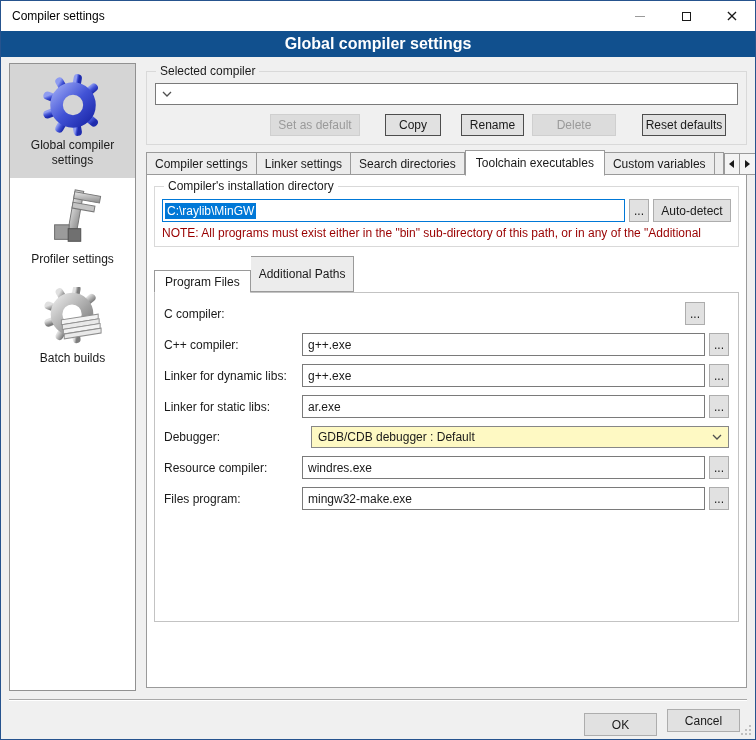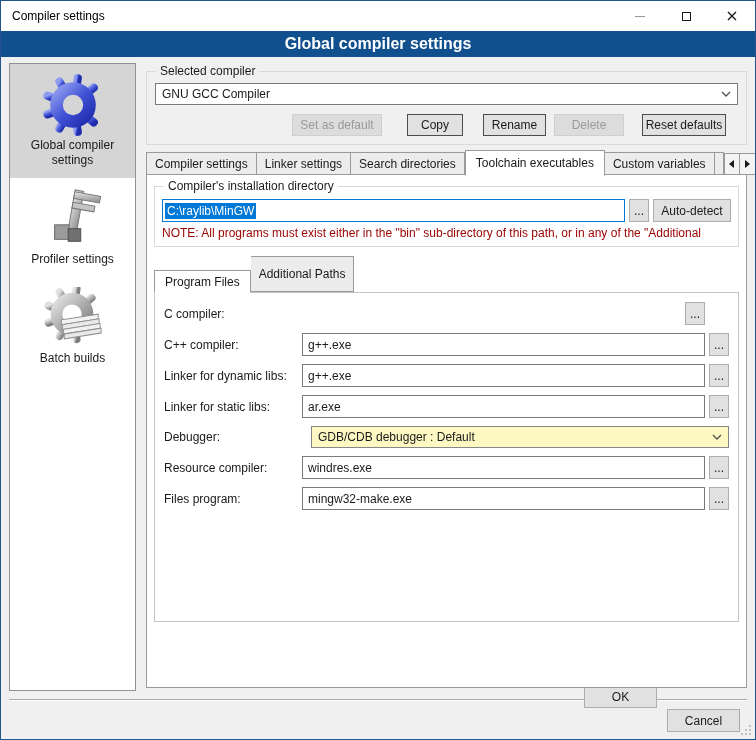--- a/index.html
+++ b/index.html
@@ -67,21 +67,21 @@
   .btn {
     height:22px; background:#e1e1e1; border:1px solid #adadad;
     font-family:"Liberation Sans", sans-serif; font-size:12px; color:#1a1a1a;
     display:inline-flex; align-items:center; justify-content:center; cursor:default;
   }
   .btn.strong { border-color:#4d4d4d; }
   .btn.disabled { background:#dcdcdc; border-color:#cfcfcf; color:#9a9a9a; }
   .b-setdef { width:90px; margin-right:25px; }
   .b-copy   { width:56px; margin-right:20px; }
   .b-rename { width:63px; margin-right:8px;  }
-  .b-delete { width:70px; margin-right:18px; }
+  .b-delete { width:84px; margin-right:26px; }
   .b-reset  { width:84px; }
   
   .tabbar { margin-top:4px; height:26px; display:flex; align-items:flex-end; position:relative; z-index:2; }
   .tab {
     height:23px; padding:0 8px; display:flex; align-items:center;
     background:#ececec; border:1px solid #9a9a9a; border-left-width:0;
     white-space:nowrap; cursor:default;
   }
   .tab:first-child { border-left-width:1px; }
   .tab.active {
@@ -134,21 +134,21 @@
   .field {
     height:23px; width:100%; border:1px solid #7a7a7a; background:#fff;
     font-family:"Liberation Sans", sans-serif; font-size:12px; color:#1a1a1a;
     padding:0 5px; outline:none;
   }
   .row-btn { width:20px; height:23px; justify-self:end; }
   .span2 { grid-column: 2 / 4; }
   
   .footer-divider { position:absolute; left:8px; right:8px; top:698px; height:2px;
     border-top:1px solid #a8a8a8; border-bottom:1px solid #ffffff; }
-  .btn-ok { position:absolute; top:684px; right:98px; width:73px; height:23px; }
+  .btn-ok { position:absolute; top:712px; right:98px; width:73px; height:23px; }
   .btn-cancel { position:absolute; top:708px; right:15px; width:73px; height:23px; }
   .resize-grip { position:absolute; right:4px; bottom:4px; width:10px; height:10px; }
   .resize-grip i { position:absolute; width:2px; height:2px; background:#c0c0c0; }
   .g1{right:0;bottom:0} .g2{right:0;bottom:4px} .g3{right:4px;bottom:0}
   .g4{right:0;bottom:8px} .g5{right:4px;bottom:4px} .g6{right:8px;bottom:0}
 </style>
 </head>
 <body>
 
 <div class="window">
@@ -248,21 +248,20 @@
       </div>
       <div class="side-label">Batch builds</div>
     </div>
   </div>
 
   <div class="main">
 
     <div class="group sc">
       <span class="group-label">Selected compiler</span>
       <div class="combo">
-        <span class="combo-text">GNU GCC Compiler</span>
         <span class="chev">
           <svg width="10" height="6" viewBox="0 0 10 6">
               <path d="M1 1 L5 5 L9 1" fill="none" stroke="#505050" stroke-width="1.3"></path>
             </svg>
         </span>
       </div>
       <div class="btn-row">
         <button class="btn disabled b-setdef">Set as default</button>
         <button class="btn strong b-copy">Copy</button>
         <button class="btn strong b-rename">Rename</button>

